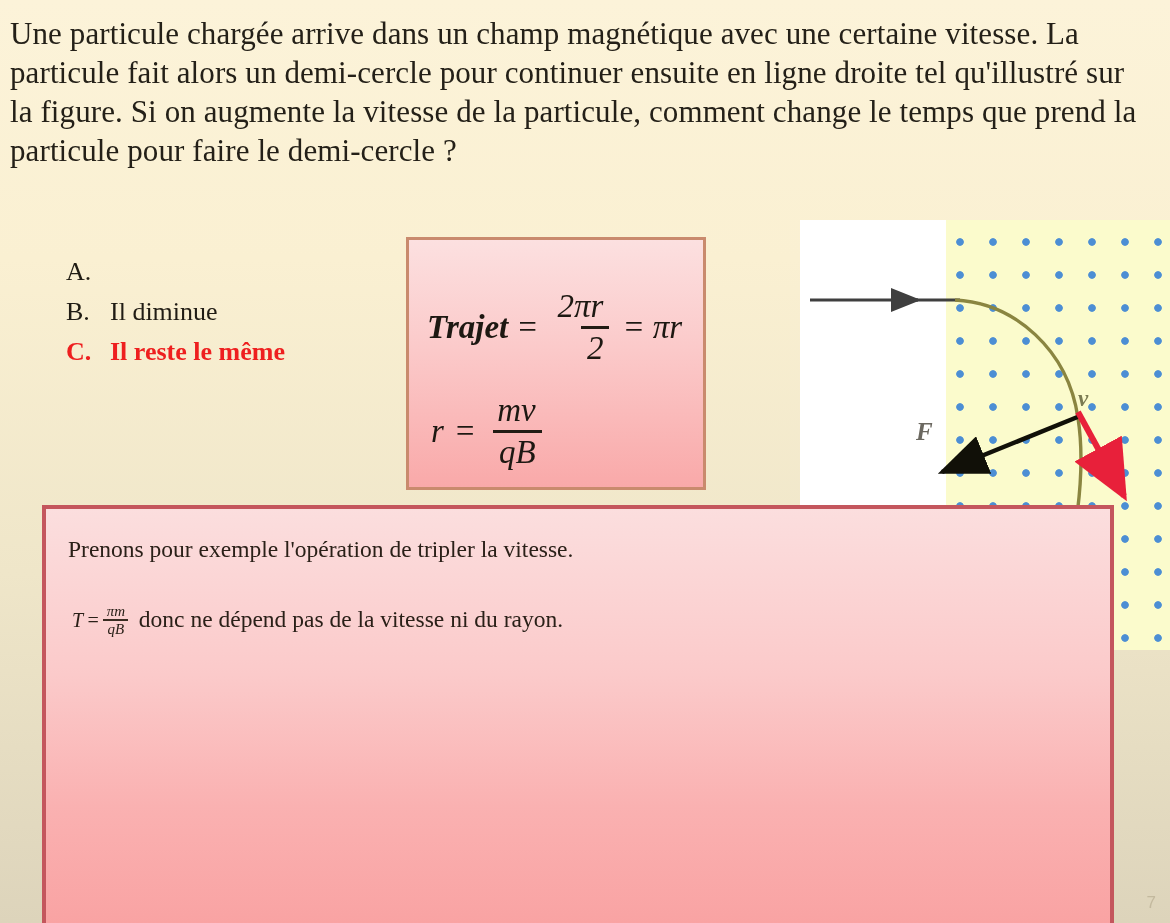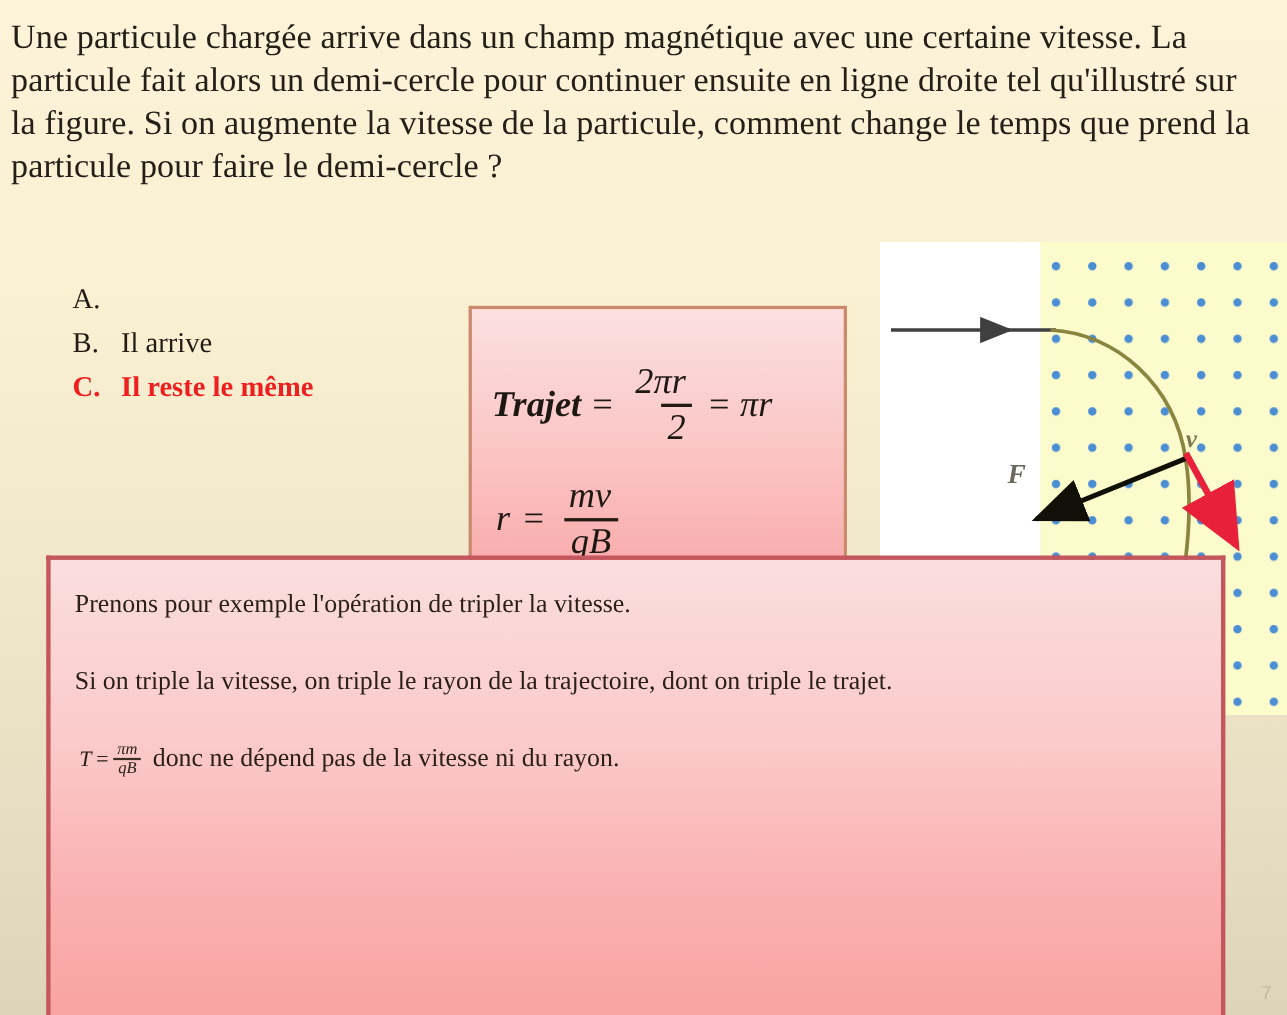--- a/index.html
+++ b/index.html
@@ -53,28 +53,27 @@
     flex: 0 0 44px;
   }
   .choice.correct {
     color: #ee1f1f;
     font-weight: bold;
   }
 
   
   #formula-card {
     position: absolute;
-    left: 426px;
+    left: 406px;
     top: 237px;
-    width: 344px;
+    width: 300px;
     height: 253px;
     box-sizing: border-box;
     border: 3px solid #c98a6d;
     background: linear-gradient(to bottom, #fce0e0 0%, #fbc9c9 45%, #f9a9a9 100%);
-    margin-top: 41px;
   }
   .frac {
     display: inline-flex;
     flex-direction: column;
     align-items: flex-end;
     vertical-align: middle;
     margin: 0 5px;
   }
   .frac .num { padding: 0 6px 1px 6px; }
   .frac .den { padding: 1px 6px 0 6px; border-top: 3px solid #221c14; }
@@ -217,21 +216,21 @@
 <div id="slide">
 
   <div id="question">Une particule chargée arrive dans un champ magnétique avec une certaine vitesse. La particule fait alors un demi-cercle pour continuer ensuite en ligne droite tel qu'illustré sur la figure. Si on augmente la vitesse de la particule, comment change le temps que prend la particule pour faire le demi-cercle ?</div>
 
   <div id="choices">
     <div class="choice">
       <span class="letter">A.</span>
     </div>
     <div class="choice">
       <span class="letter">B.</span>
-      <span>Il arrive</span>
+      <span>Il diminue</span>
     </div>
     <div class="choice correct">
       <span class="letter">C.</span>
       <span>Il reste le même</span>
     </div>
   </div>
 
   <div id="formula-card">
 
     <div class="eq-line" id="eq-trajet">
@@ -282,21 +281,20 @@
 
       <line x1="278" y1="192" x2="324" y2="276" stroke="#e8203a" stroke-width="6" marker-end="url(#arrowRed)"></line>
     </svg>
 
     <div class="dlabel" id="label-F">F</div>
     <div class="dlabel" id="label-v">v</div>
   </div>
 
   <div id="explain-card">
     <p class="tight">Prenons pour exemple l'opération de tripler la vitesse.</p>
-    <p class="tight">Si on triple la vitesse, on triple le rayon de la trajectoire, dont on triple le trajet.</p>
     <p>
       <span class="inline-eq">
         <span>T</span>
         <span style="margin:0 3px;">=</span>
         <span class="inline-frac">
           <span class="num">πm</span>
           <span class="den">qB</span>
         </span>
       </span>
       <span>donc ne dépend pas de la vitesse ni du rayon.</span>

